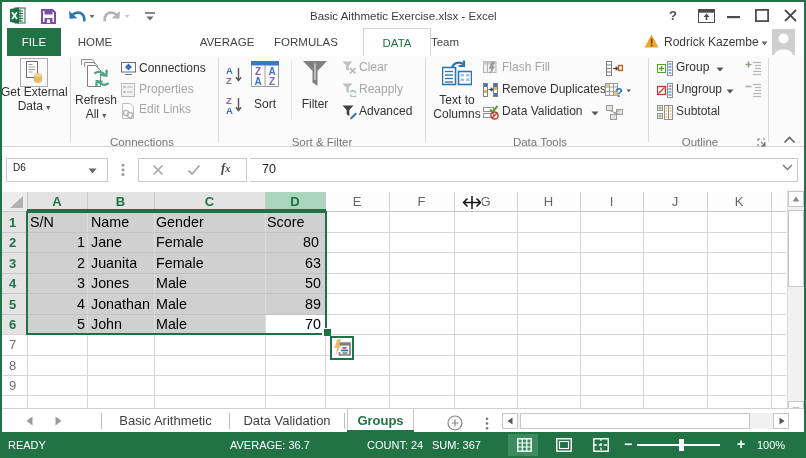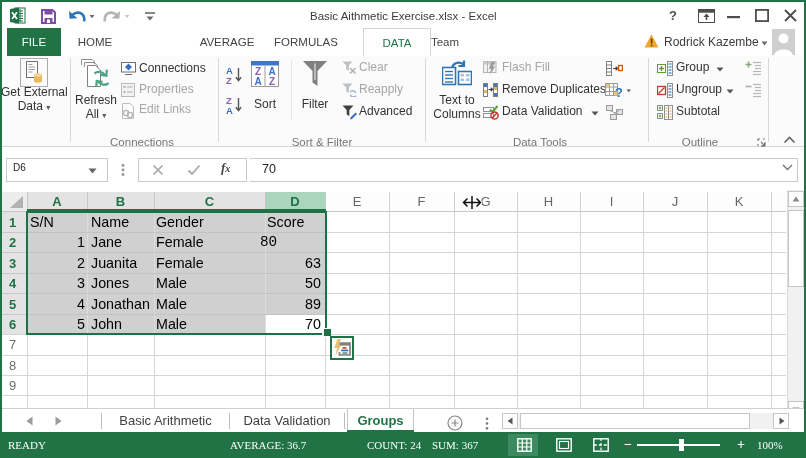--- a/index.html
+++ b/index.html
@@ -29,21 +29,21 @@
 .rhead{position:absolute;left:0;width:25px;font-size:13px;text-align:center;}
 .gvl{position:absolute;width:1px;background:#d5d5d5;}
 .ghl{position:absolute;height:1px;background:#d5d5d5;}
 .cell{position:absolute;height:20px;font-size:14.3px;color:#000;line-height:20.5px;overflow:hidden;}
 
 #tabbar{position:absolute;left:0;top:408px;width:806px;height:24px;background:#fff;border-top:1px solid #cfcfcf;}
 .stab{position:absolute;top:0;height:23px;line-height:24px;font-size:13px;color:#404040;text-align:center;}
 .stsep{position:absolute;top:4px;width:1px;height:16px;background:#bdbdbd;}
 
 #status{position:absolute;left:0;top:432px;width:806px;height:26px;background:#217346;color:#fff;font-size:11px;}
-.stx{position:absolute;top:0;height:26px;line-height:27px;white-space:nowrap;font-family:Liberation Serif, serif;}
+.stx{position:absolute;top:0;height:26px;line-height:27px;white-space:nowrap;}
 </style>
 </head>
 <body>
 <div id="win">
 <div class="ab" style="left:0;top:0;width:2px;height:458px;background:#217346;z-index:50;"></div>
 <div class="ab" style="left:804px;top:0;width:2px;height:458px;background:#217346;z-index:50;"></div>
 <div id="titlebar">
 
   <svg class="ab" style="left:9px;top:5px" width="18" height="17" viewBox="0 0 18 17">
     <rect x="6" y="1" width="10" height="15" fill="#fff" stroke="#1e7145" stroke-width="1"></rect>
@@ -494,21 +494,21 @@
   <div class="ab" style="left:322px;top:142px;width:9px;height:9px;background:#fff;"></div>
   <div class="ab" style="left:324px;top:143px;width:7px;height:7px;background:#1e7145;"></div>
 
   <div class="cell" style="left:30px;top:26px;">S/N</div>
   <div class="cell" style="left:91px;top:26px;">Name</div>
   <div class="cell" style="left:156px;top:26px;">Gender</div>
   <div class="cell" style="left:267px;top:26px;">Score</div>
   <div class="cell" style="left:30px;top:46px;width:55px;text-align:right;">1</div>
   <div class="cell" style="left:91px;top:46px;">Jane</div>
   <div class="cell" style="left:156px;top:46px;">Female</div>
-  <div class="cell" style="left:260px;top:46px;width:54px;text-align:left;font-family:Liberation Mono, monospace;">80</div>
+  <div class="cell" style="left:284px;top:46px;width:54px;text-align:center;">80</div>
   <div class="cell" style="left:30px;top:67px;width:55px;text-align:right;">2</div>
   <div class="cell" style="left:91px;top:67px;">Juanita</div>
   <div class="cell" style="left:156px;top:67px;">Female</div>
   <div class="cell" style="left:267px;top:67px;width:54px;text-align:right;">63</div>
   <div class="cell" style="left:30px;top:87px;width:55px;text-align:right;">3</div>
   <div class="cell" style="left:91px;top:87px;">Jones</div>
   <div class="cell" style="left:156px;top:87px;">Male</div>
   <div class="cell" style="left:267px;top:87px;width:54px;text-align:right;">50</div>
   <div class="cell" style="left:30px;top:108px;width:55px;text-align:right;">4</div>
   <div class="cell" style="left:91px;top:108px;">Jonathan</div>

